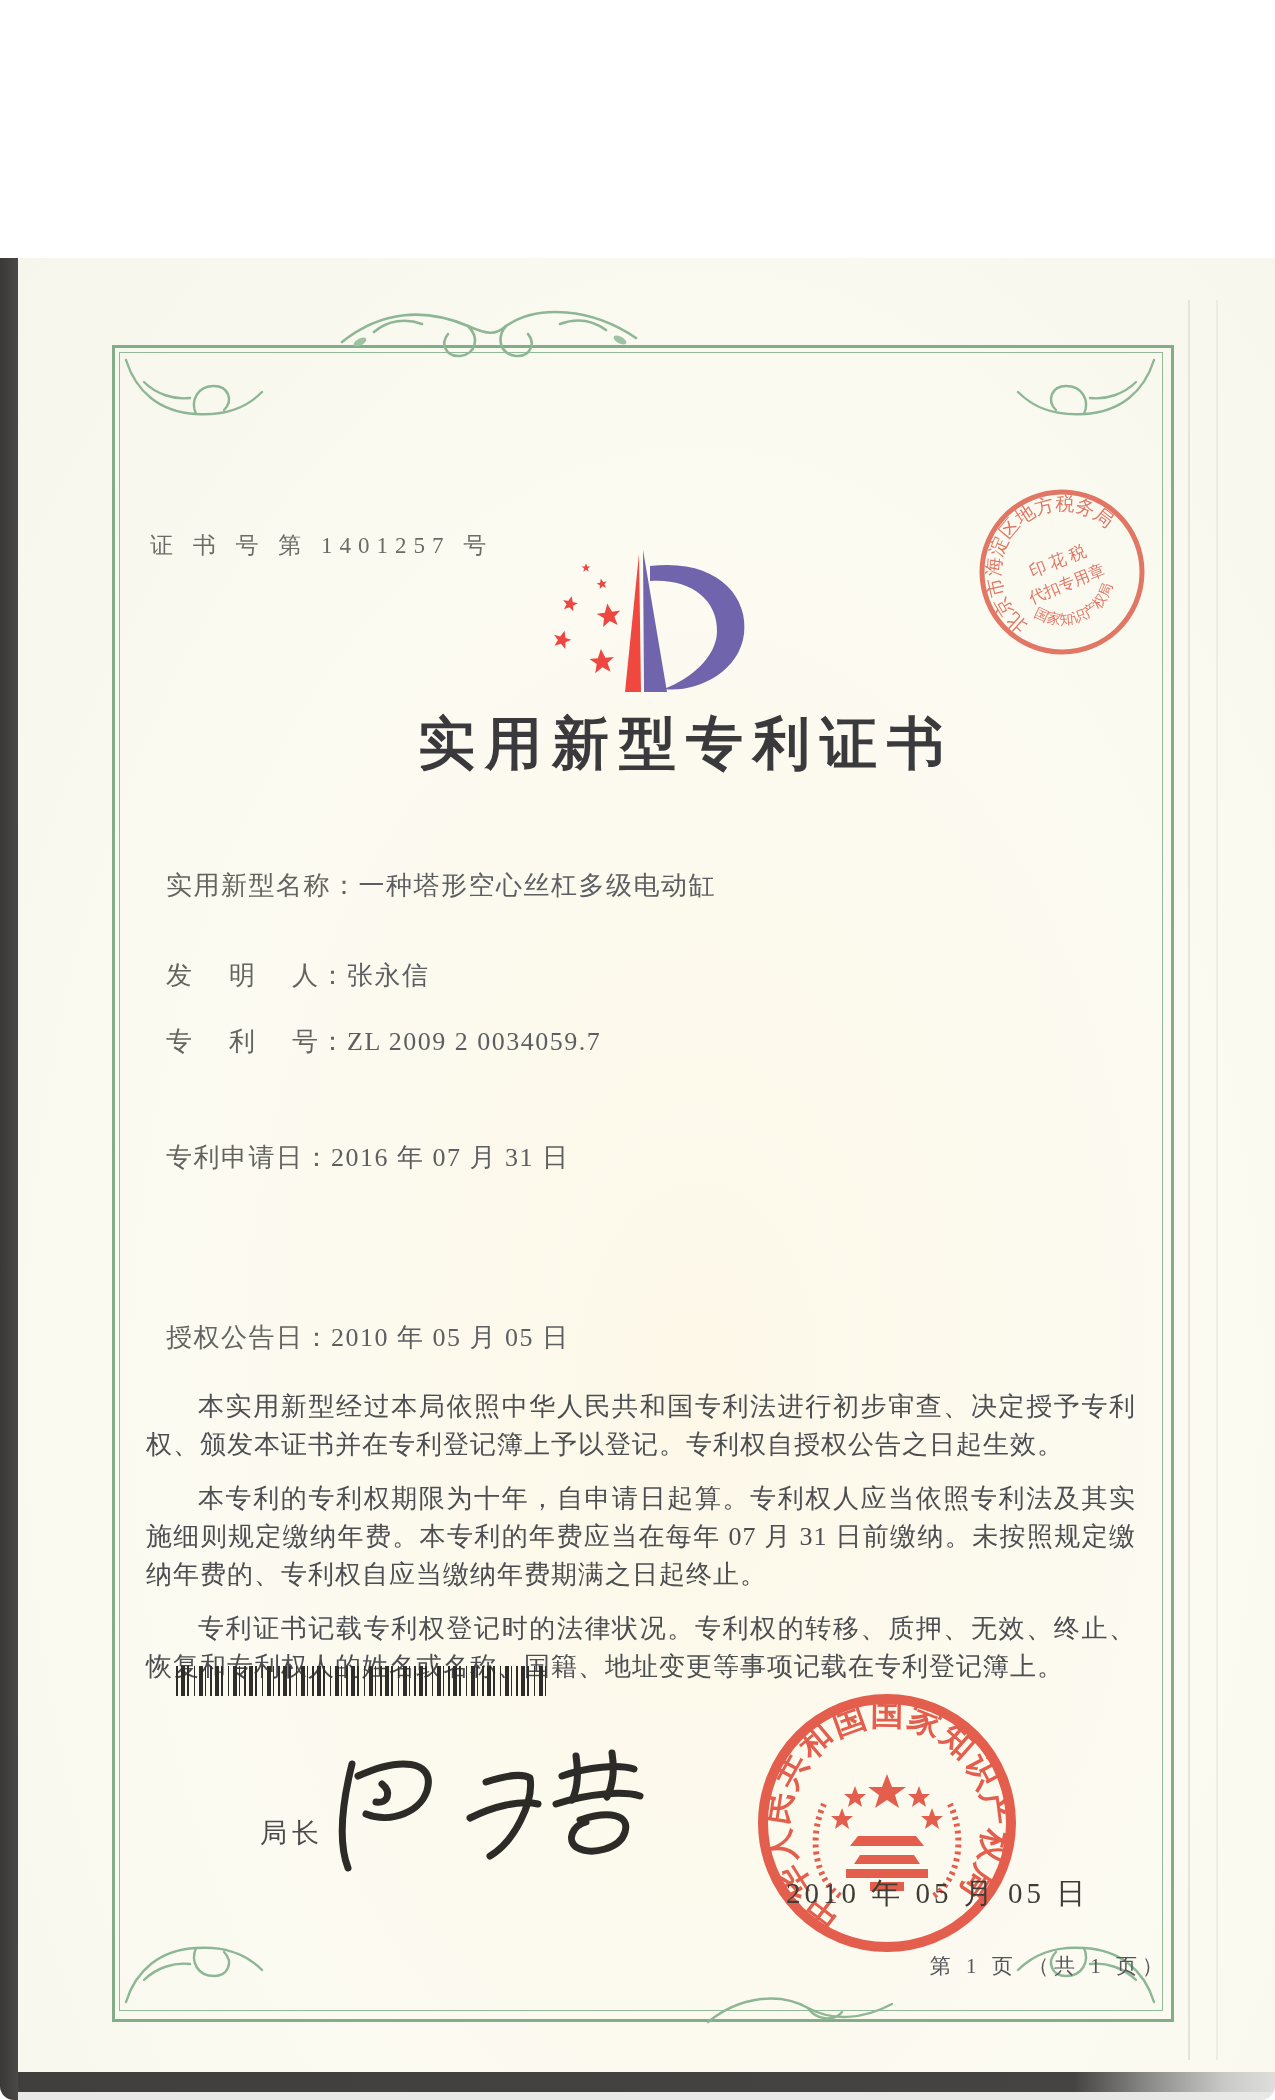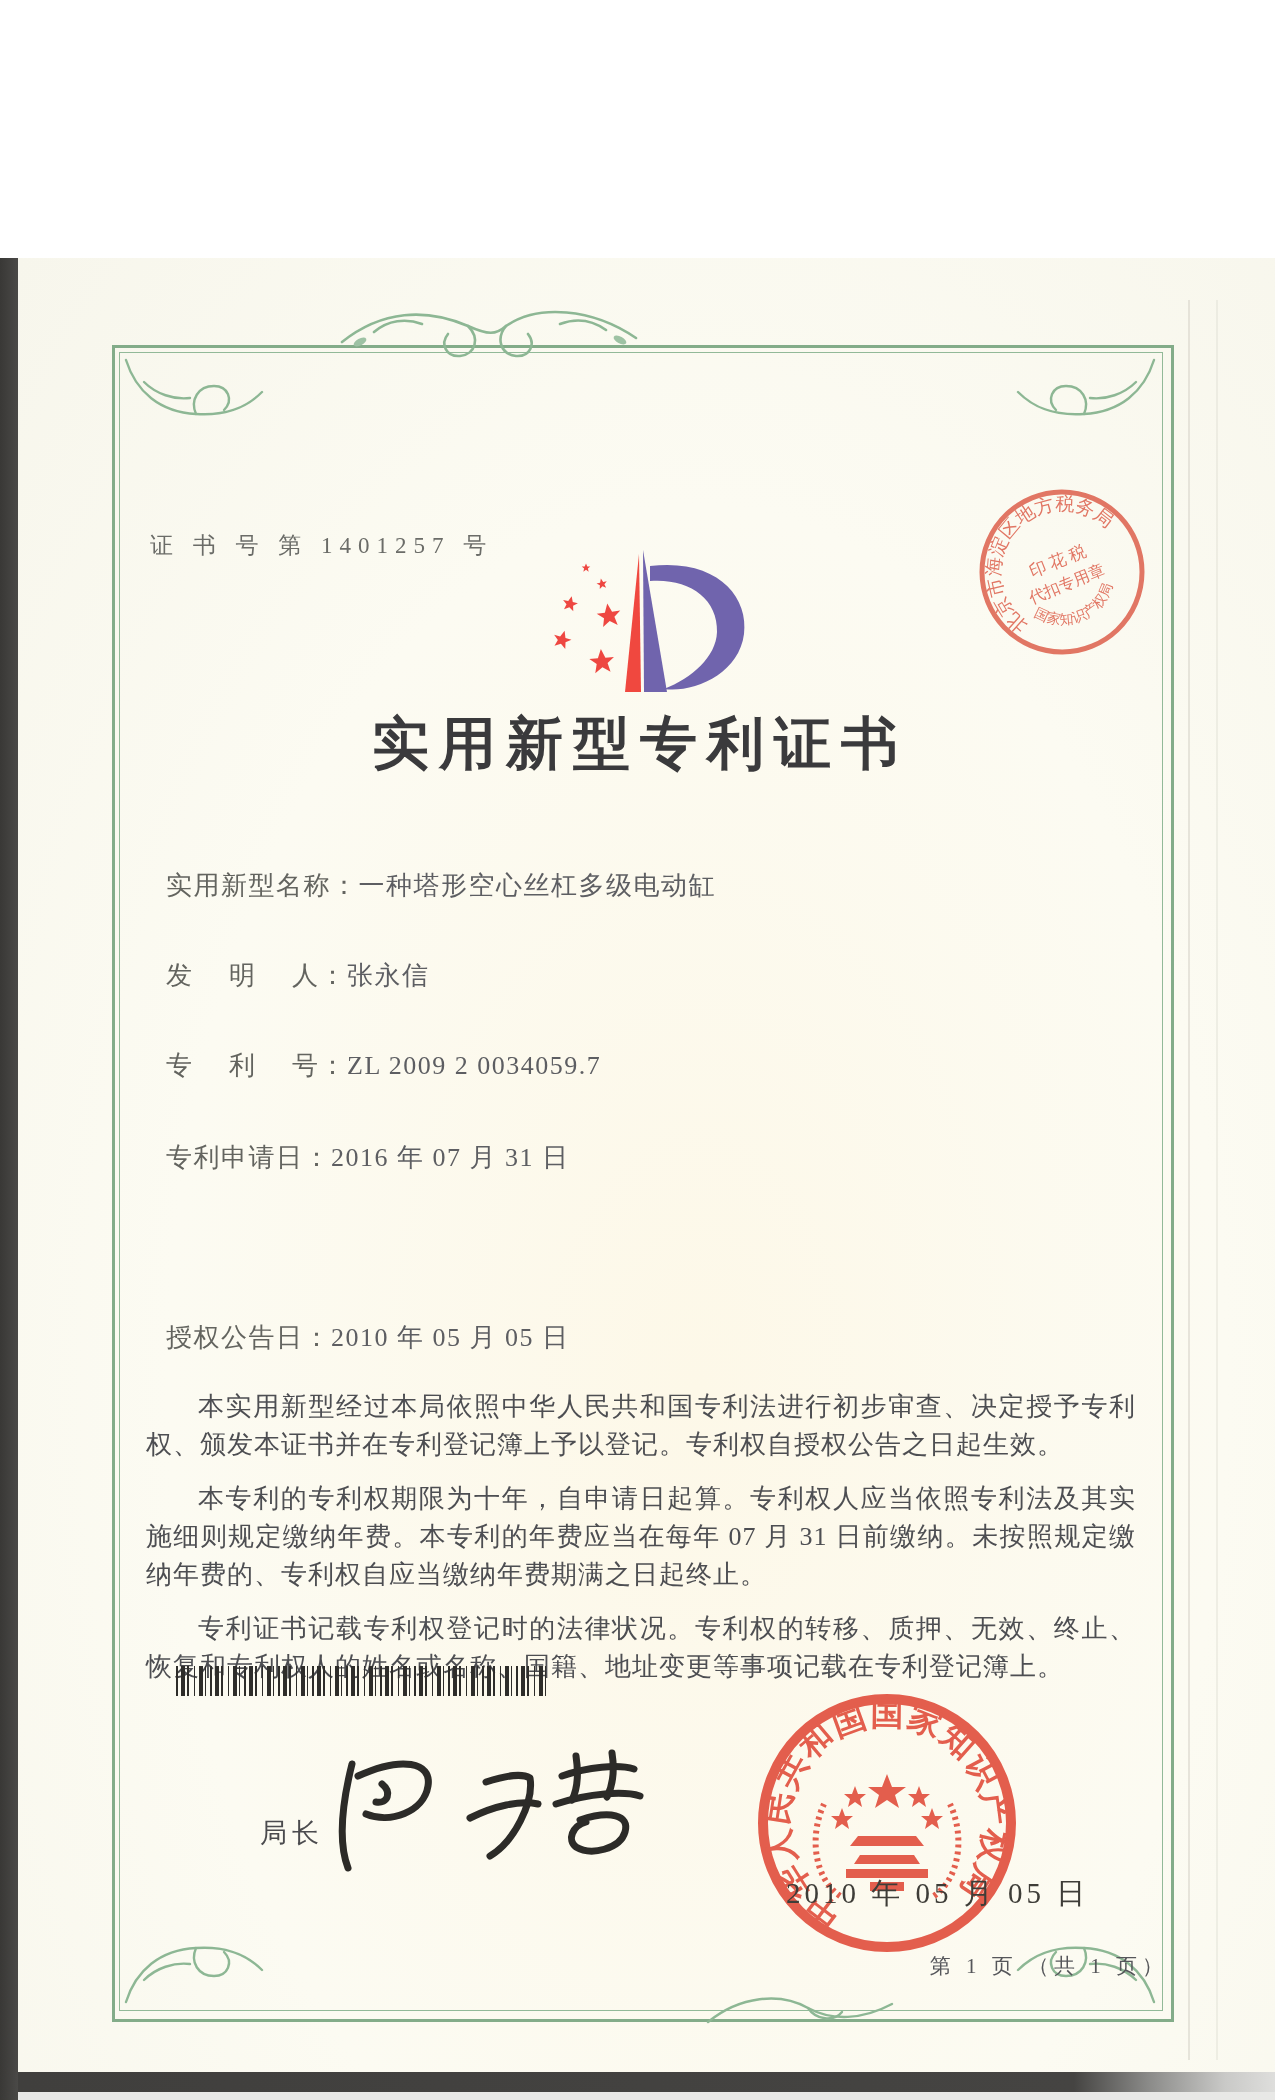--- a/index.html
+++ b/index.html
@@ -1,37 +1,37 @@
 <!DOCTYPE html>
 <html><head>
 <meta charset="utf-8">
 <style>
   html,body{margin:0;padding:0;background:#ffffff;}
   .stage{position:relative;width:1275px;height:2100px;background:#ffffff;overflow:hidden;
-         font-family:"Liberation Serif","DejaVu Serif",serif;}
+         font-family:"Liberation Serif","DejaVu Serif",serif;border-radius:14px;}
   
   .paper{position:absolute;left:18px;top:258px;width:1257px;height:1820px;
          background:radial-gradient(ellipse at 54% 62%, #fdf8e8 0%, #fcfbf2 55%, #f7f6ec 100%);}
   .scan-left-strip{position:absolute;left:0;top:258px;width:18px;height:1842px;
          background:linear-gradient(90deg,#393836,#4a4947);}
   .scan-bottom-bar{position:absolute;left:18px;top:2072px;width:1257px;height:20px;
          background:linear-gradient(90deg,#403f3d 0%,#454442 84%,#8b8b89 90%,#c9c9c7 96%,#dededc 100%);}
   .scan-bottom-gap{position:absolute;left:18px;top:2092px;width:1257px;height:8px;background:#e8e8e6;}
   .paper-edge{position:absolute;top:300px;height:1760px;width:2px;background:#d8d6cc;opacity:.6;}
   
   .frame-outer{position:absolute;left:112px;top:345px;width:1056px;height:1671px;
          border:3px solid #83ac89;}
   .frame-inner{position:absolute;left:119px;top:352px;width:1042px;height:1657px;
          border:1px solid #92b998;}
   .flourish{position:absolute;pointer-events:none;}
   
   .cert-no{position:absolute;left:150px;top:530px;font-size:23px;color:#6b6c68;letter-spacing:7px;}
   .logo{position:absolute;left:530px;top:540px;}
   .title{position:absolute;left:112px;top:706px;width:1056px;text-align:center;
-         font-size:57px;font-weight:600;color:#3a3a3c;letter-spacing:10px;}
+         font-size:57px;font-weight:600;color:#3a3a3c;letter-spacing:10px;padding-left:46px;}
   .field{position:absolute;left:166px;font-size:26px;color:#5d5e62;letter-spacing:1.5px;white-space:nowrap;}
   .field .lbl{color:#63645f;margin-top:23px;}
   .paras{position:absolute;left:130px;top:1372px;width:1022px;font-size:26px;line-height:38px;
          color:#4d4e52;text-align:justify;letter-spacing:1px;}
   .paras p{margin:16px;text-indent:2em;}
   .barcode{position:absolute;left:176px;top:1666px;width:372px;height:30px;
     background-image:
       repeating-linear-gradient(90deg,#2e2d2a 0 2px,transparent 2px 5px,#2e2d2a 5px 9px,
         transparent 9px 11px,#2e2d2a 11px 13px,transparent 13px 18px,#2e2d2a 18px 19px,
         transparent 19px 23px,#2e2d2a 23px 27px,transparent 27px 29px,#2e2d2a 29px 30px,
@@ -126,21 +126,21 @@
   </svg>
 
   <div class="title">实用新型专利证书</div>
 
   <div class="field" style="top:868px">
     <span class="lbl">实用新型名称：</span><span>一种塔形空心丝杠多级电动缸</span>
   </div>
   <div class="field" style="top:958px">
     <span class="lbl">发　 明 　人：</span><span>张永信</span>
   </div>
-  <div class="field" style="top:1048px">
+  <div class="field" style="top:1024px">
     <span class="lbl">专 　利　 号：</span><span>ZL 2009 2 0034059.7</span>
   </div>
   <div class="field" style="top:1140px">
     <span class="lbl">专利申请日：</span><span>2016 年 07 月 31 日</span>
   </div>
   <div class="field" style="top:1320px">
     <span class="lbl">授权公告日：</span><span>2010 年 05 月 05 日</span>
   </div>
 
   <div class="paras">

